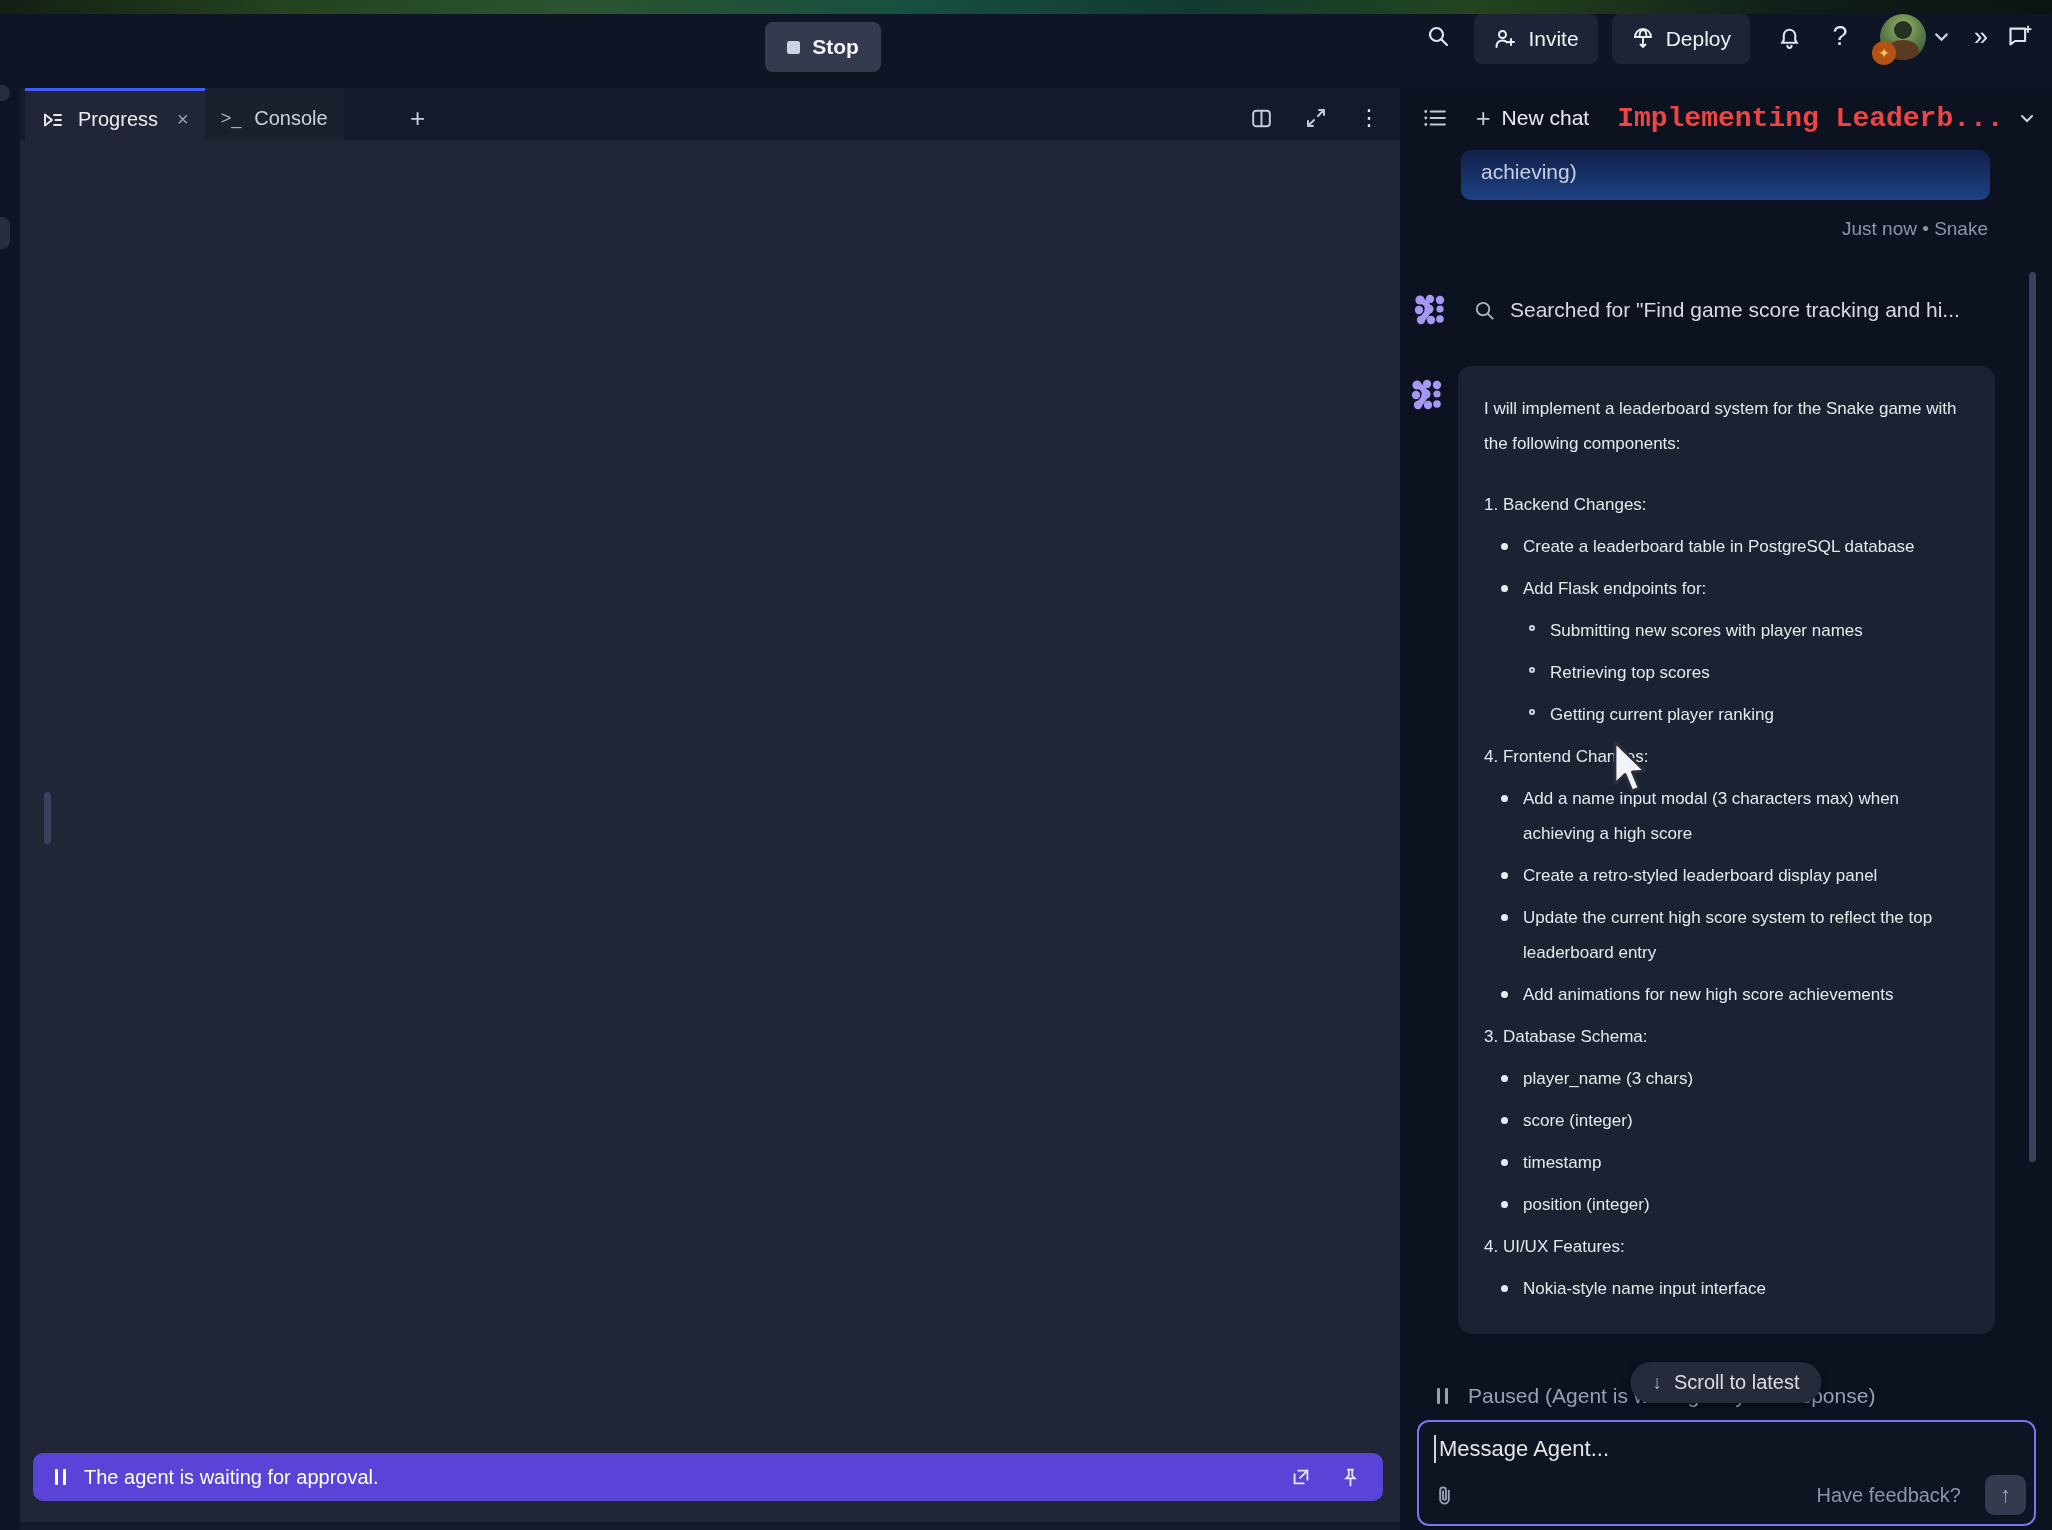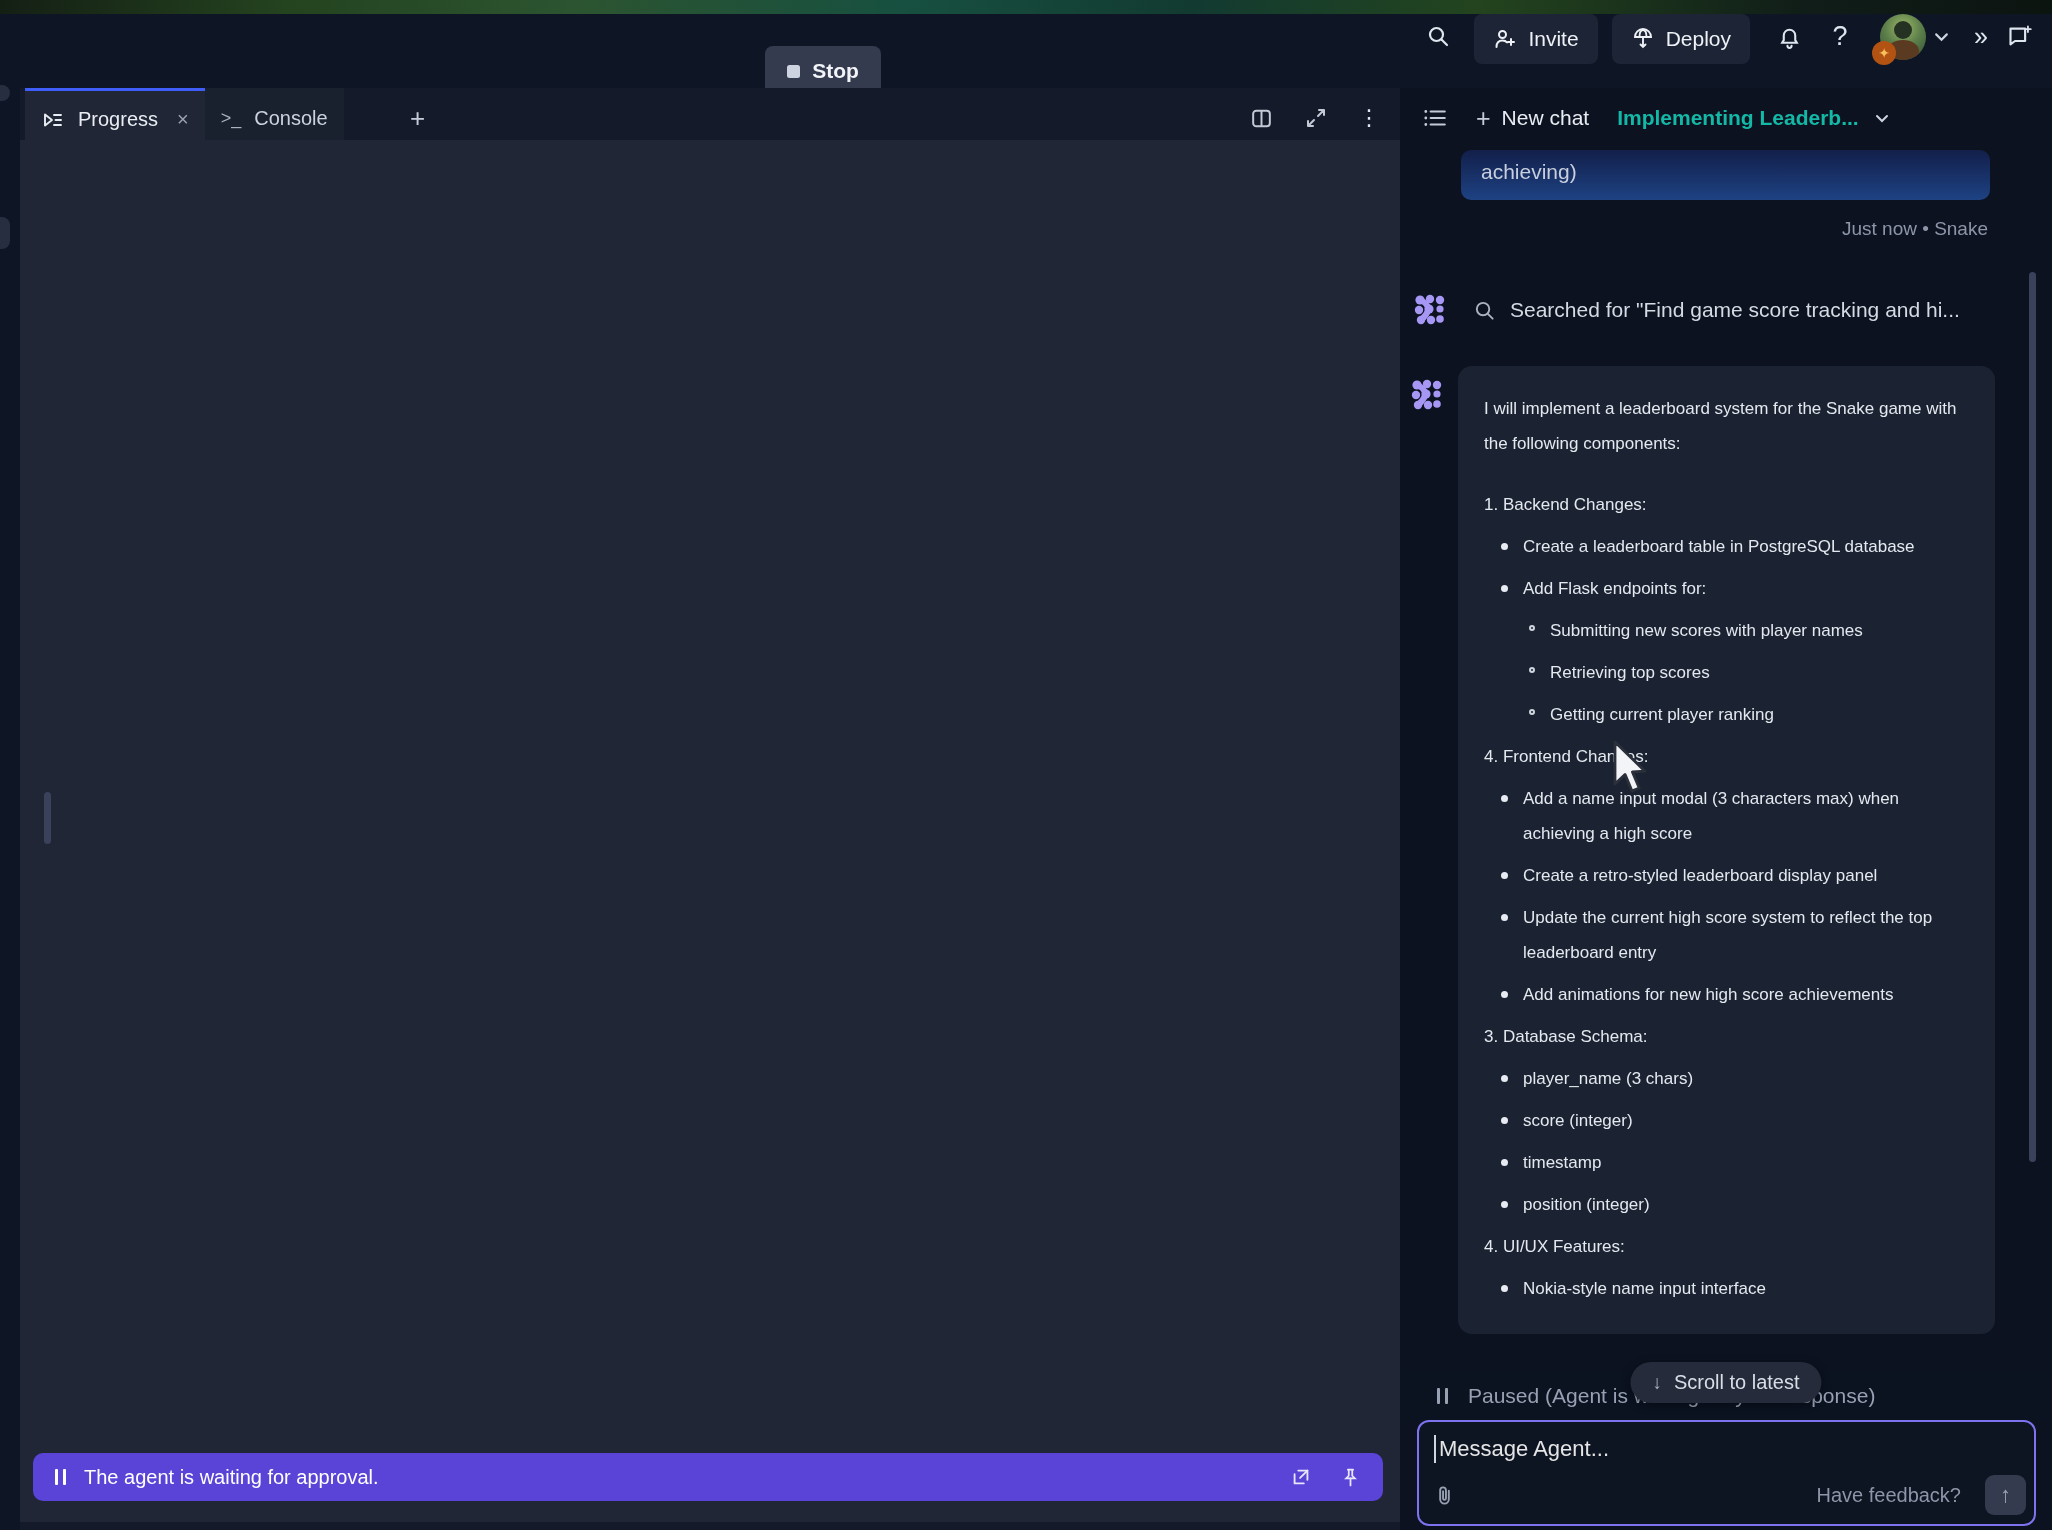--- a/index.html
+++ b/index.html
@@ -9,21 +9,21 @@
 
   
   .top-glow{ position:absolute; left:0; top:0; width:100%; height:14px;
     background:linear-gradient(90deg,#141f14 0%,#24431f 14%,#2c5430 28%,#175040 44%,#123a31 58%,#23441e 72%,#101d18 88%,#0c1410 100%); }
 
   
   .topbar{ position:absolute; left:0; top:14px; width:100%; height:74px; background:#0e1525; }
   .stop-btn{ position:absolute; left:765px; top:8px; height:50px; width:116px;
     background:#343b4e; border:none; border-radius:8px; color:#f2f4f8; font-weight:700; font-size:21px;
     display:flex; align-items:center; justify-content:center; gap:12px; cursor:pointer;
-    font-family:inherit;margin-top:24px; }
+    font-family:inherit; }
   .stop-square{ width:13px; height:13px; border-radius:2.5px; background:#cdd4df; }
   .topbar-right{ position:absolute; right:12px; top:0; height:74px; display:flex; align-items:flex-start; }
   .icon-btn{ background:none; border:none; color:#dfe5ee; display:flex; align-items:center; justify-content:center; cursor:pointer; }
   .tb-btn{ height:50px; border:none; border-radius:8px; background:#1c2435; color:#eef1f6;
     font-size:21px; display:flex; align-items:center; gap:11px; padding:0 19px; cursor:pointer; font-family:inherit; }
   .avatar-wrap{ position:relative; width:46px; height:46px; margin-left:20px; cursor:pointer; }
   .avatar{ width:46px; height:46px; border-radius:50%;
     background:radial-gradient(circle at 50% 30%,#9db96a 0%,#5d7f4a 45%,#2e4d33 100%); position:relative; overflow:hidden; }
   .avatar .head{ position:absolute; left:14px; top:7px; width:18px; height:18px; border-radius:50%; background:#253223; }
   .avatar .torso{ position:absolute; left:7px; top:26px; width:32px; height:22px; border-radius:50% 50% 0 0; background:#5b3a22; }
@@ -57,21 +57,21 @@
   .pause-icon{ display:flex; gap:5px; }
   .pause-icon i{ display:block; width:3px; height:16px; background:currentColor; border-radius:1px; }
   .approval-text{ color:#ffffff; font-size:20px; margin-left:18px; }
   .approval-actions{ margin-left:auto; display:flex; align-items:center; gap:28px; color:#e8e6fb; }
 
   
   .chat{ position:absolute; left:1400px; top:88px; width:652px; height:1442px; background:#0c1220; }
   .chat-header{ position:absolute; left:0; top:0; width:100%; height:60px; display:flex; align-items:center; padding-left:22px; gap:28px; }
   .new-chat{ display:flex; align-items:center; gap:11px; background:none; border:none; color:#e9edf3; font-size:21px; cursor:pointer; font-family:inherit; }
   .chat-title{ display:flex; align-items:center; gap:15px; cursor:pointer; }
-  .chat-title .t{ color:#14b8a6; font-size:21px; font-weight:700; }
+  .chat-title .t{ color:#ef4444; font-size:28px; font-weight:700;font-family:Liberation Mono, monospace; }
 
   .chat-scroll{ position:absolute; left:0; top:60px; width:100%; height:1222px; overflow:hidden; }
   .user-bubble{ position:absolute; left:61px; top:2px; width:529px; height:50px;
     background:linear-gradient(180deg,#121f4a 0%,#1e4283 100%); border-radius:10px;
     color:#c7cedd; font-size:21px; padding:10px 20px; }
   .msg-meta{ position:absolute; right:64px; top:70px; color:#8d96a8; font-size:19px; }
 
   .action-row{ position:absolute; left:13px; top:145px; display:flex; align-items:center; }
   .agent-logo{ flex:none; }
   .action-row .search-g{ margin-left:26px; color:#aab2c0; display:flex; }

